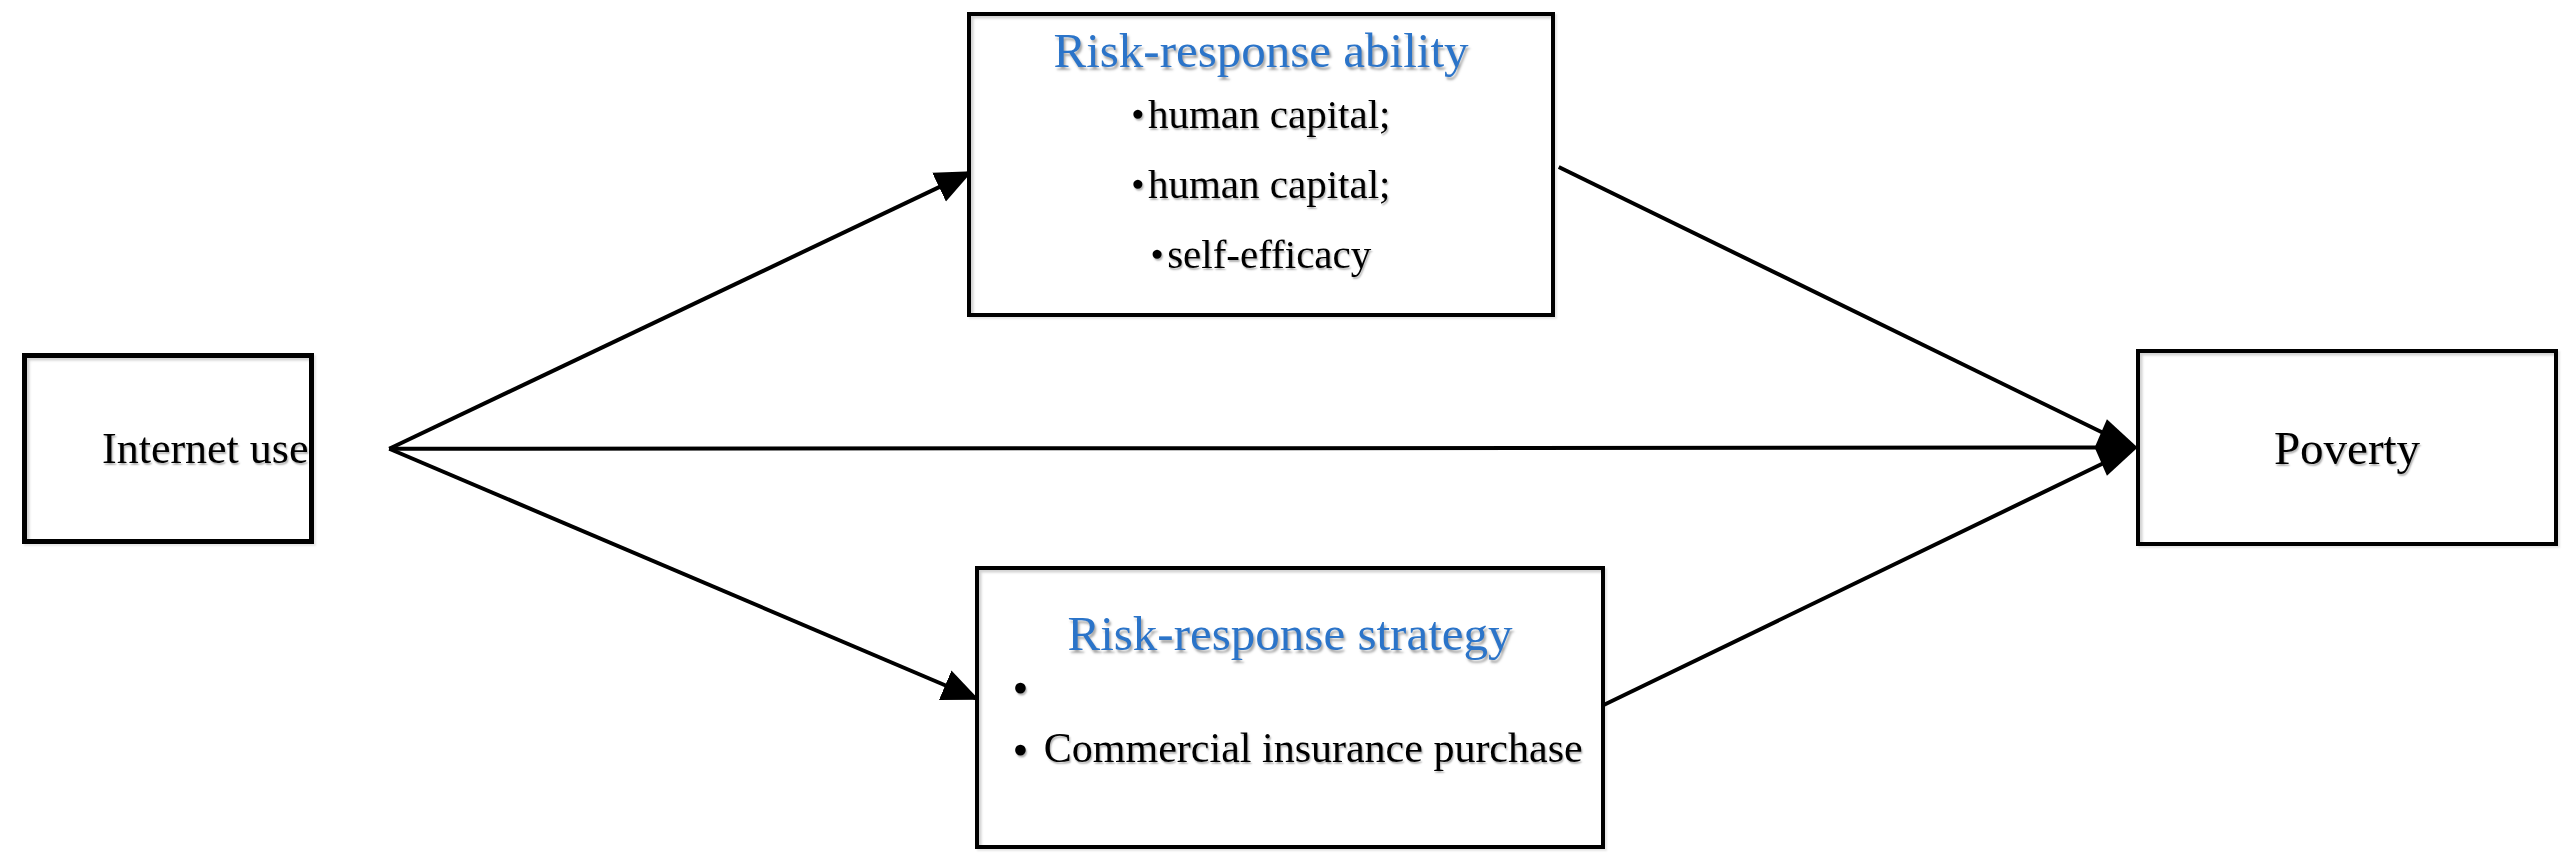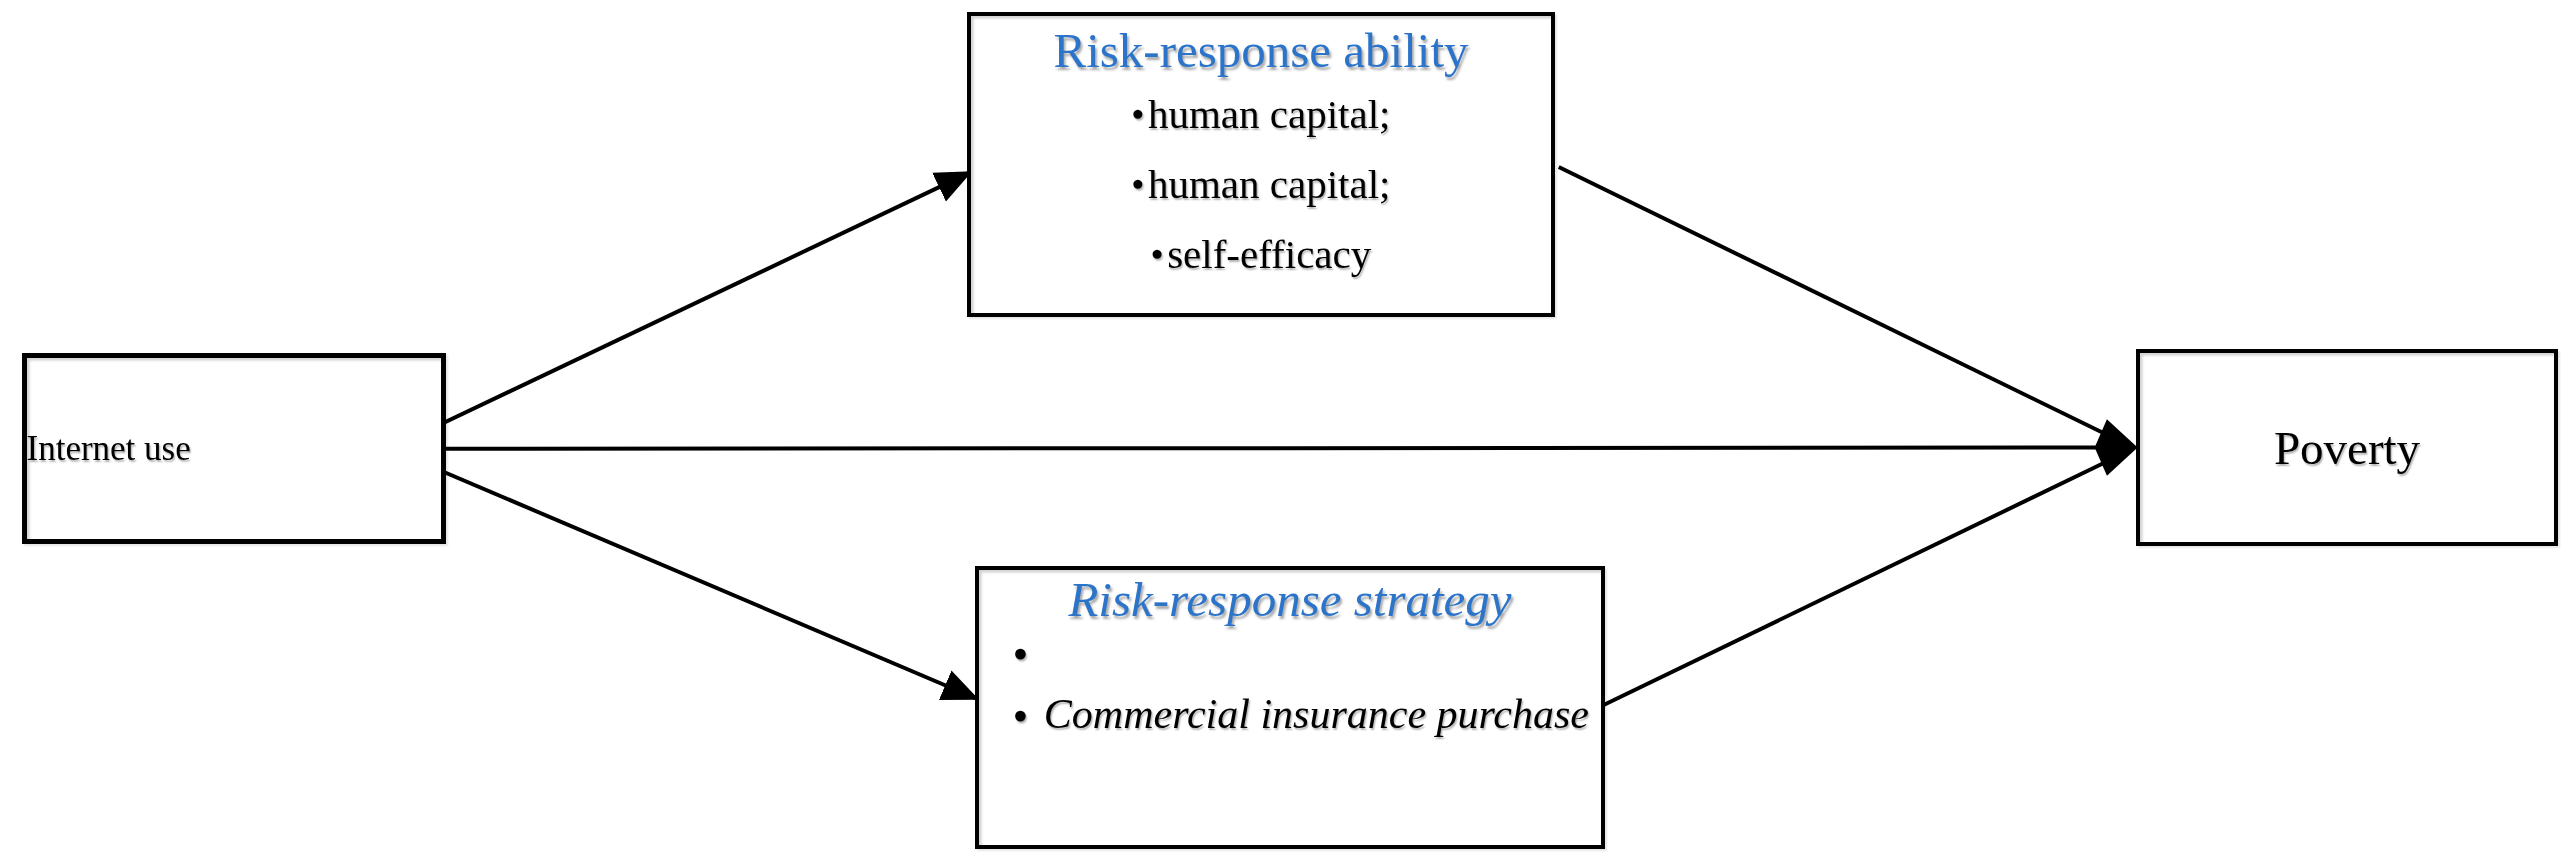--- a/index.html
+++ b/index.html
@@ -23,32 +23,32 @@
   .box {
     position: absolute;
     background: #fff;
     border: 4.9px solid #000;
     box-sizing: border-box;
     box-shadow: inset 2.5px 2.5px 2.5px rgba(0,0,0,0.18), 1.8px 1.8px 1.8px rgba(0,0,0,0.10);
   }
   .txt-shadow { text-shadow: 1.2px 1.8px 1.8px rgba(0,0,0,0.30); }
 
   .node-internet {
-    left: 21.5px; top: 353px; width: 424px; height: 191px;
+    left: 21.5px; top: 353px; width: 292px; height: 191px;
     border-width: 5.5px;
-    display: flex; align-items: center; justify-content: flex-start;
-    font-size: 35px;
+    display: flex; align-items: center; justify-content: flex-end;
+    font-size: 44px;
   }
   .node-ability {
     left: 967px; top: 12.3px; width: 588px; height: 305px;
     padding-top: 4.9px; text-align: center;
   }
   .node-strategy {
     left: 975px; top: 566px; width: 630px; height: 283px;
-    font-style: italic;
+    padding-top: 34px;
   }
   .node-poverty {
     left: 2136px; top: 349px; width: 422px; height: 197px;
     display: flex; flex-direction: column; align-items: center; justify-content: center;
     font-size: 47px; line-height: 82px; text-align: center; gap: 48px;
   }
 
   .box-title {
     font-size: 49px;
     line-height: 59px;

